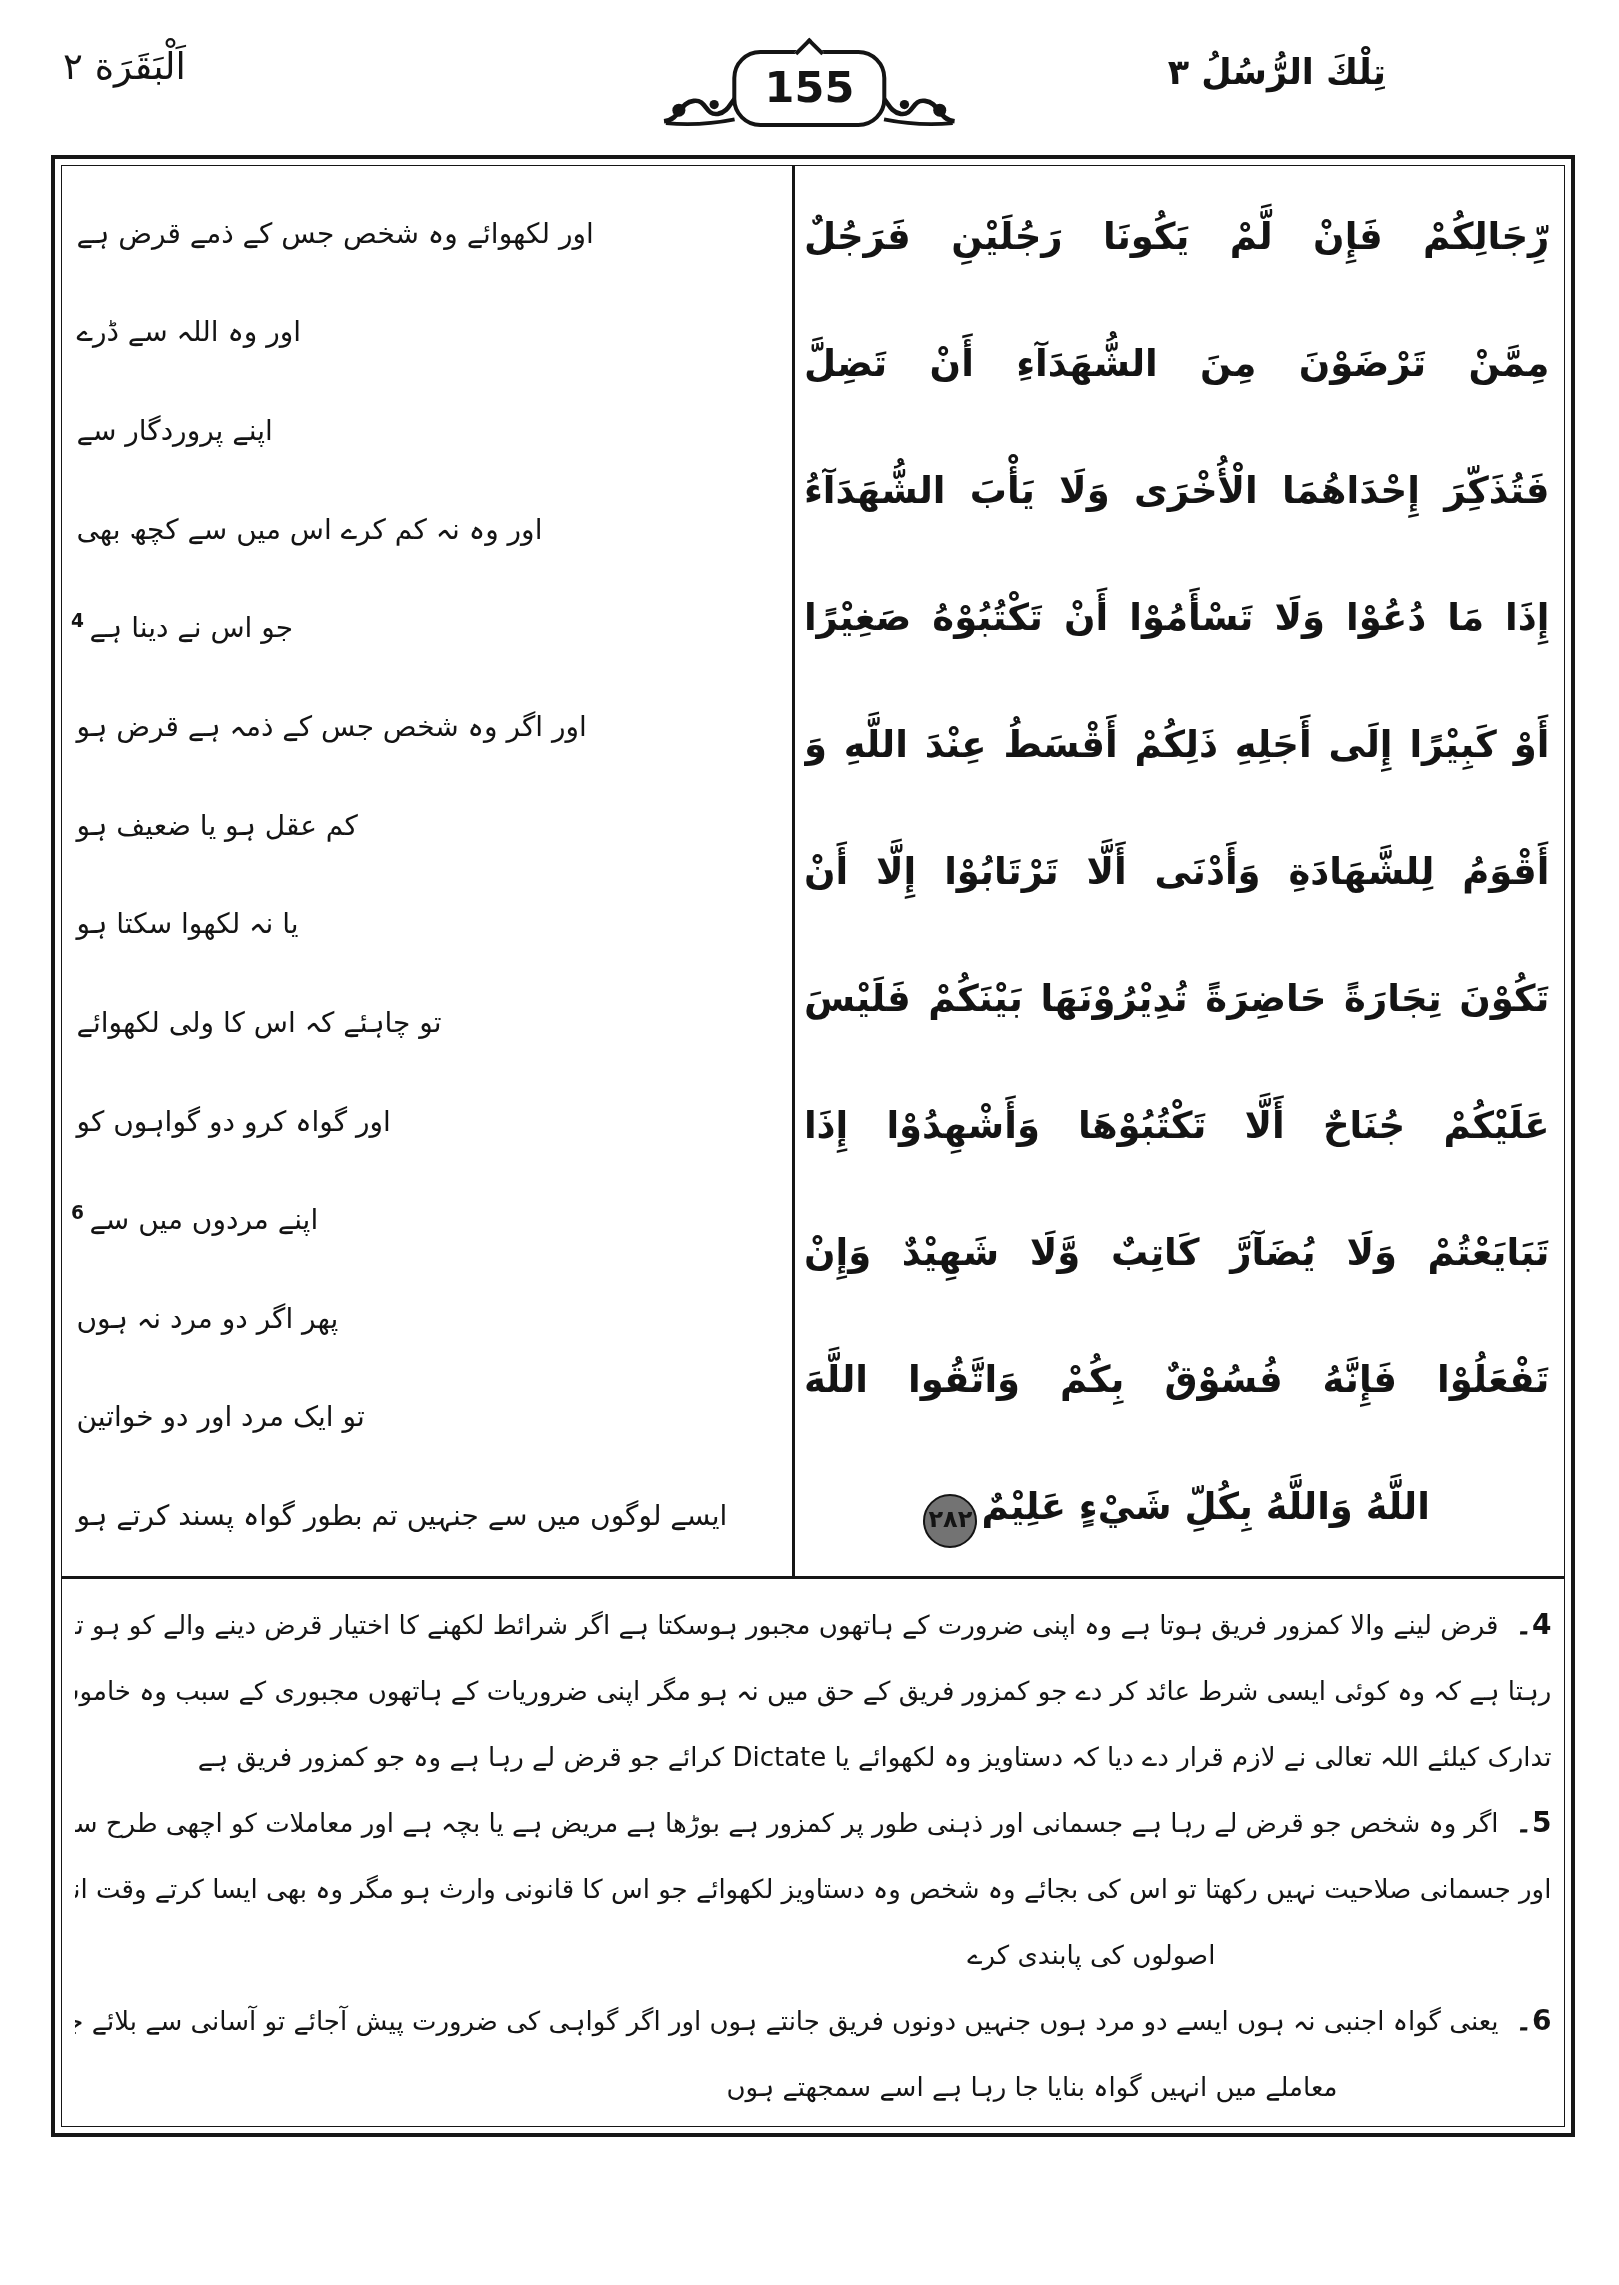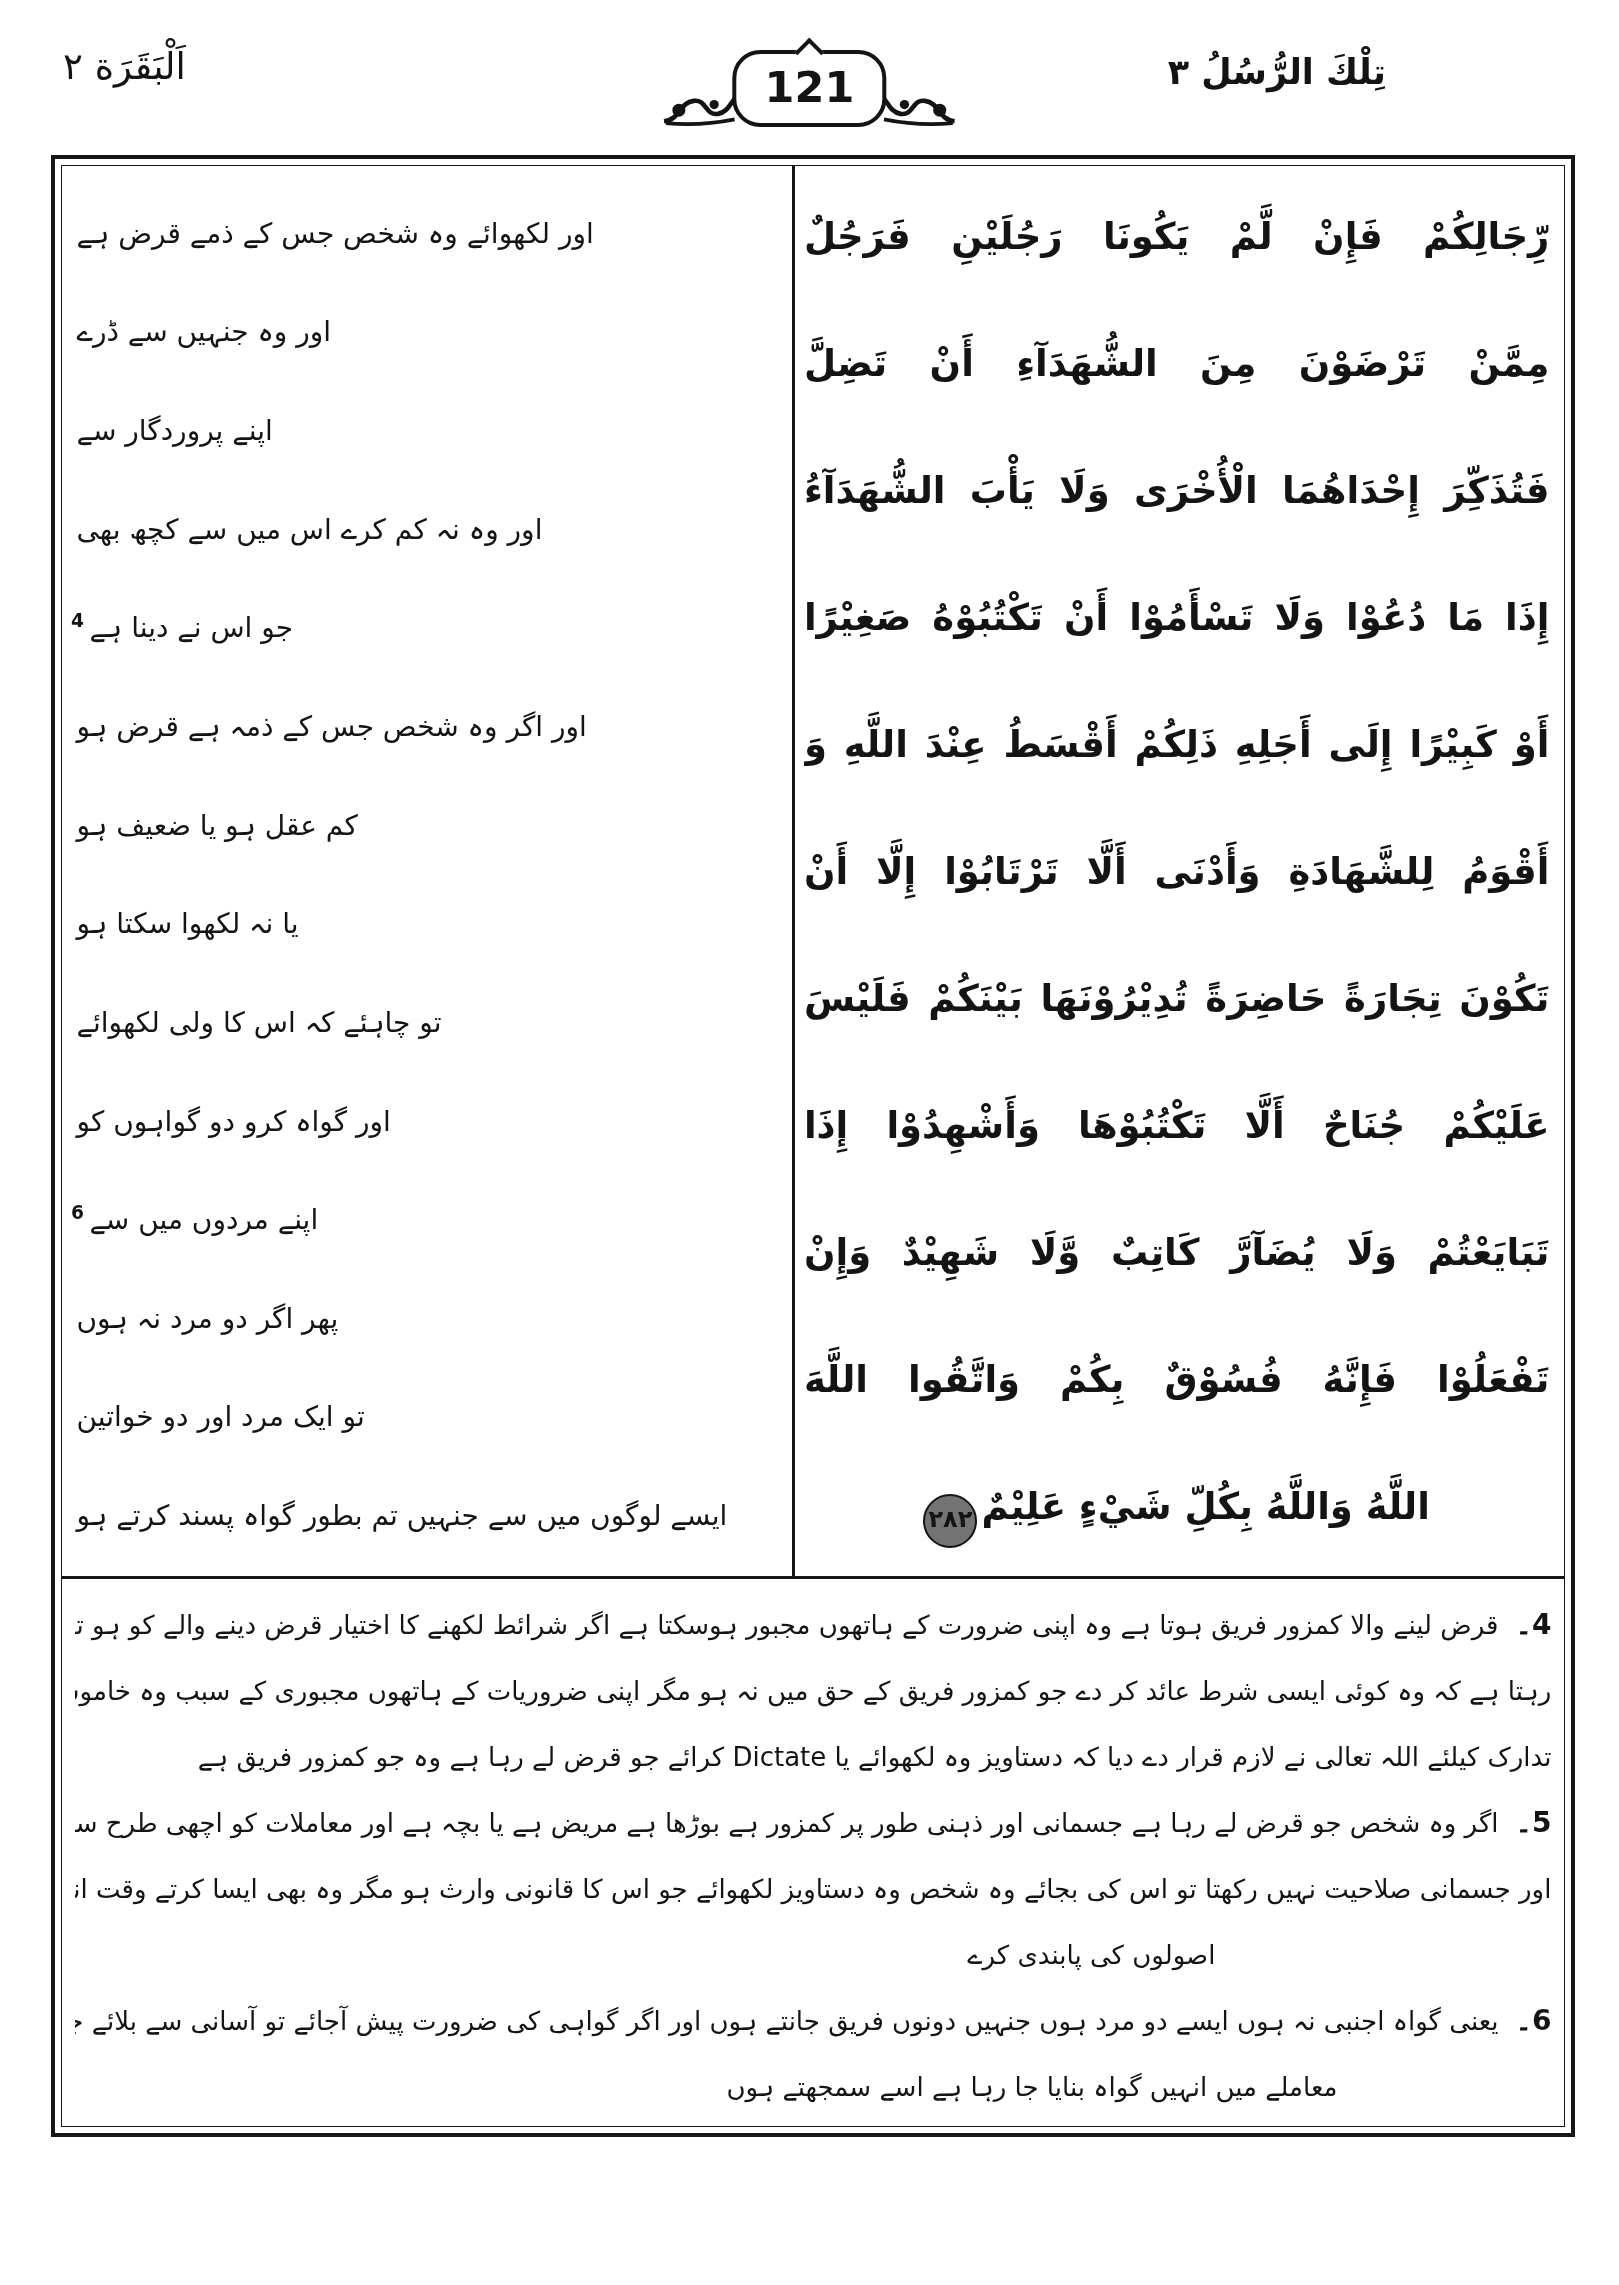--- a/index.html
+++ b/index.html
@@ -79,39 +79,39 @@
 
 <div class="surah-title">اَلْبَقَرَة ۲</div>
 
 <div class="ornament">
   <svg class="flourish" viewBox="0 0 84 60">
     <path d="M4 54 C22 52 20 34 36 32 C50 30 48 48 62 46 C74 44 76 32 82 28" fill="none" stroke="#141414" stroke-width="5"></path>
     <circle cx="20" cy="42" r="7" fill="#141414"></circle>
     <circle cx="58" cy="36" r="5" fill="#141414"></circle>
     <path d="M6 56 C26 58 50 58 80 52" fill="none" stroke="#141414" stroke-width="4"></path>
   </svg>
-  <div class="cartouche">121</div>
+  <div class="cartouche">155</div>
   <svg class="flourish mirror" viewBox="0 0 84 60">
     <path d="M4 54 C22 52 20 34 36 32 C50 30 48 48 62 46 C74 44 76 32 82 28" fill="none" stroke="#141414" stroke-width="5"></path>
     <circle cx="20" cy="42" r="7" fill="#141414"></circle>
     <circle cx="58" cy="36" r="5" fill="#141414"></circle>
     <path d="M6 56 C26 58 50 58 80 52" fill="none" stroke="#141414" stroke-width="4"></path>
   </svg>
 </div>
 
 <div class="juz-title">تِلْكَ الرُّسُلُ ۳</div>
 
 <div class="frame">
   <div class="frame-inner">
 
     <div class="columns">
 
       <div class="urdu-column">
         <div class="u-line"><span>اور لکھوائے وہ شخص جس کے ذمے قرض ہے</span><sup></sup></div>
-        <div class="u-line"><span>اور وہ جنہیں سے ڈرے</span><sup></sup></div>
+        <div class="u-line"><span>اور وہ اللہ سے ڈرے</span><sup></sup></div>
         <div class="u-line"><span>اپنے پروردگار سے</span><sup></sup></div>
         <div class="u-line"><span>اور وہ نہ کم کرے اس میں سے کچھ بھی</span><sup></sup></div>
         <div class="u-line"><span>جو اس نے دینا ہے</span><sup>4</sup></div>
         <div class="u-line"><span>اور اگر وہ شخص جس کے ذمہ ہے قرض ہو</span><sup></sup></div>
         <div class="u-line"><span>کم عقل ہو یا ضعیف ہو</span><sup></sup></div>
         <div class="u-line"><span>یا نہ لکھوا سکتا ہو</span><sup></sup></div>
         <div class="u-line"><span>تو چاہئے کہ اس کا ولی لکھوائے</span><sup></sup></div>
         <div class="u-line"><span>اور گواہ کرو دو گواہوں کو</span><sup></sup></div>
         <div class="u-line"><span>اپنے مردوں میں سے</span><sup>6</sup></div>
         <div class="u-line"><span>پھر اگر دو مرد نہ ہوں</span><sup></sup></div>

